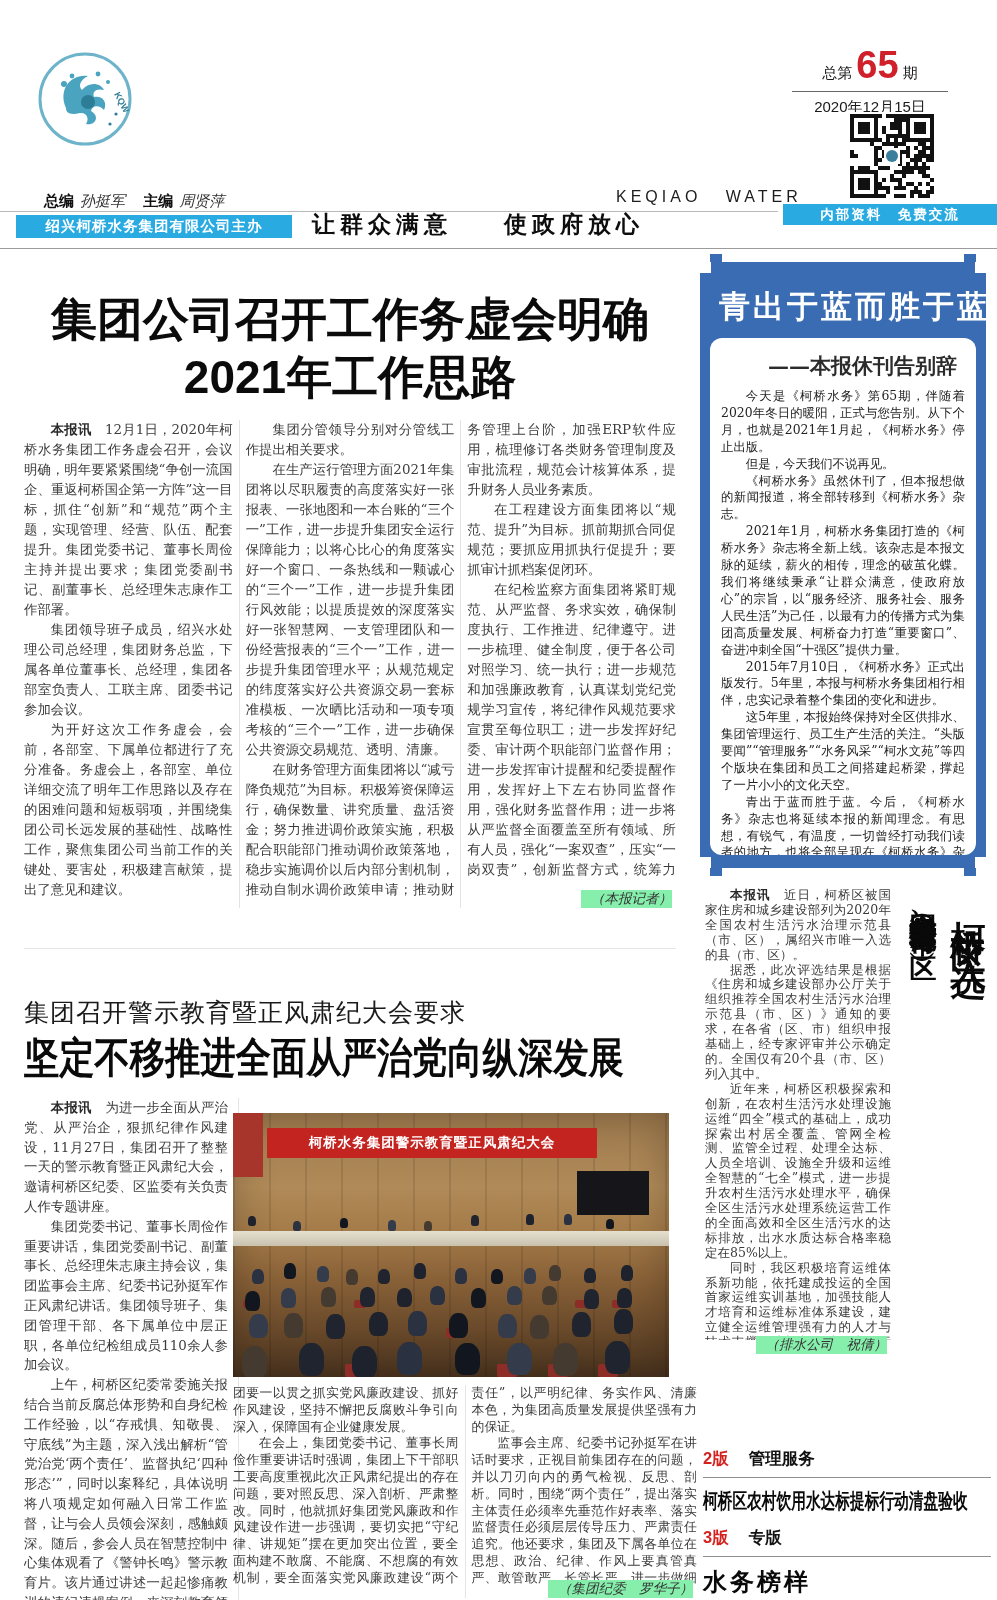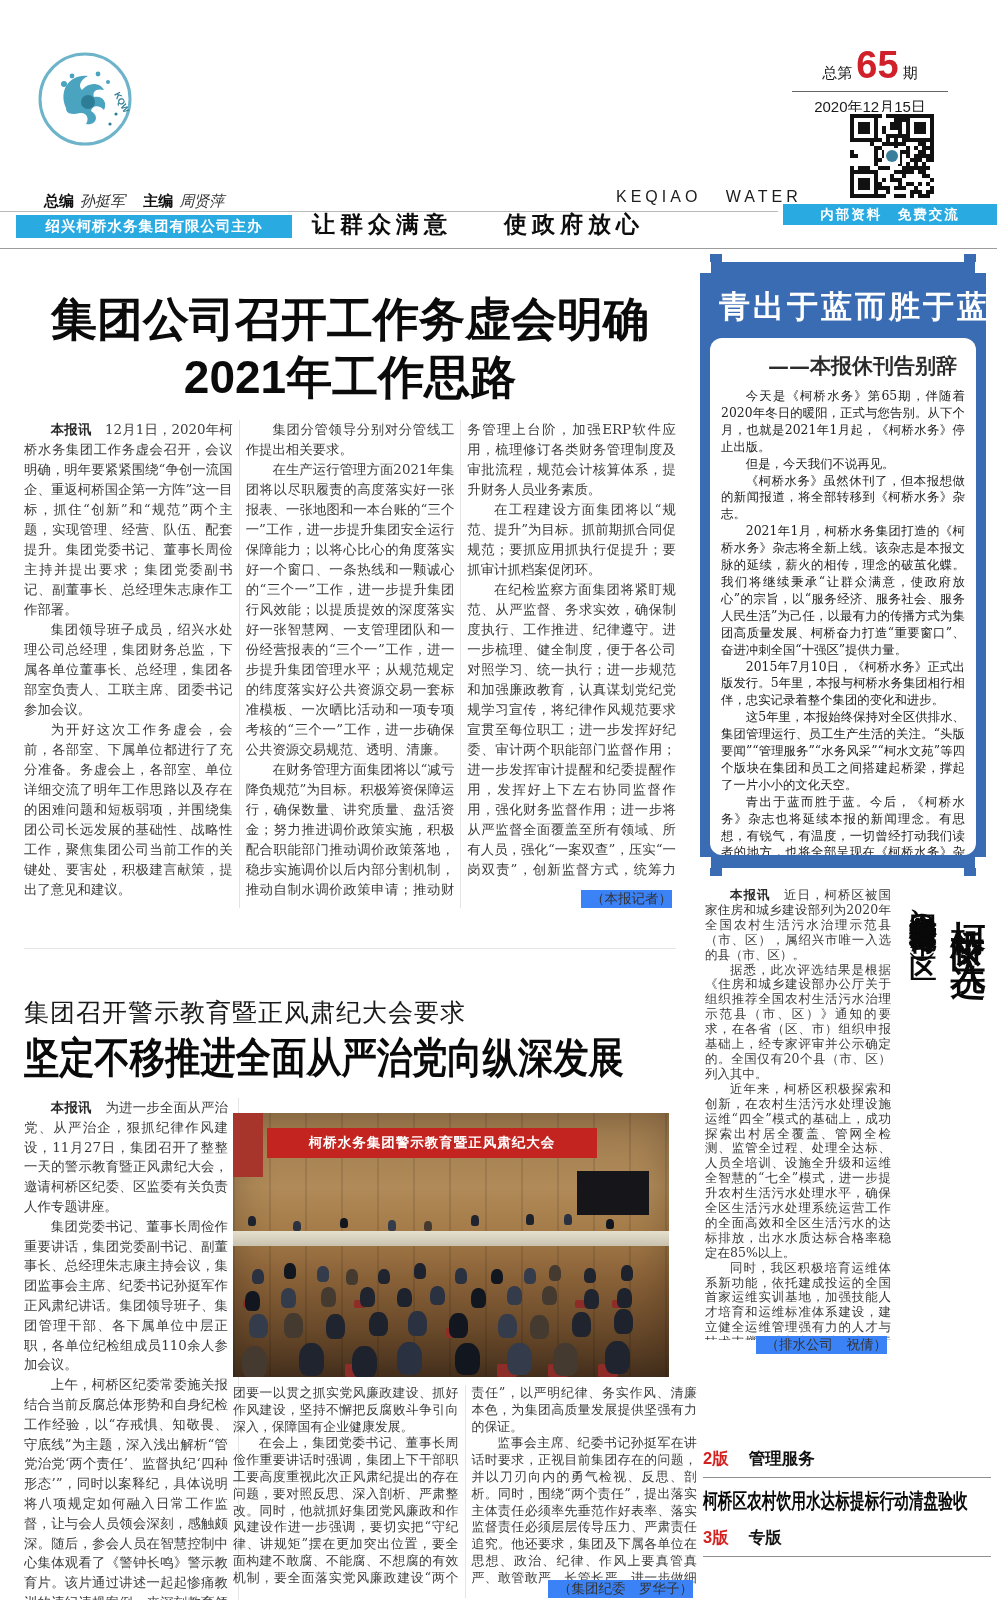--- a/index.html
+++ b/index.html
@@ -30,22 +30,22 @@
   #slogans{left:312px;top:209px;display:flex;gap:52px;font-size:23px;font-weight:800;letter-spacing:5px;color:#0d0d0d;}
   #rule-band{left:0;top:248px;width:997px;height:1px;background:#9c9c9c;}
   
   #a1-head{left:20px;top:290px;width:660px;text-align:center;font-size:46px;line-height:58px;
            font-weight:800;color:#0b0b0b;}
   .bodytext p{margin:0;text-indent:2em;text-align:justify;}
   #a1-body{left:24px;top:420px;width:652px;height:488px;column-count:3;column-gap:13px;
            column-fill:auto;column-rule:1px solid #e3e3e3;overflow:hidden;
            font-family:"DejaVu Serif","Liberation Serif",serif;font-size:13.4px;line-height:20px;color:#3c3c3c;}
   .lead{font-weight:700;font-family:"Liberation Sans",sans-serif;color:#2a2a2a;}
-  .byline-abs{position:absolute;right:4px;bottom:0;background:#3b82f6;padding-left:10px;
-      font-family:"DejaVu Serif",serif;font-size:13.5px;color:#333;}
+  .byline-abs{position:absolute;right:4px;bottom:0;background:#86efac;padding-left:10px;
+      font-family:"DejaVu Serif",serif;font-style:italic;font-size:13.5px;color:#333;}
   #a1-wrap{left:24px;top:420px;width:652px;height:488px;}
   #rule-a1{left:24px;top:948px;width:652px;height:1px;background:#e6e6e6;}
   
   #fbox{left:700px;top:262px;width:286px;height:606px;background:#3a6cb3;}
   .notch{position:absolute;width:12px;height:12px;background:#3a6cb3;}
   .cut{position:absolute;width:11px;height:11px;background:#fff;}
   #fbox-title{position:absolute;left:12px;top:24px;width:100%;text-align:center;color:#fff;
       font-size:31px;font-weight:800;letter-spacing:3px;}
   #fbox-panel{position:absolute;left:10px;top:76px;right:10px;bottom:13px;background:#fff;
       border-radius:12px;padding:10px 11px 8px 11px;box-sizing:border-box;overflow:hidden;}
@@ -449,15 +449,16 @@
       <span class="pg">2版</span>
       <span class="sec">管理服务</span>
     </div>
     <div class="hr"></div>
     <div class="h1">柯桥区农村饮用水达标提标行动清盘验收</div>
     <div class="row">
       <span class="pg">3版</span>
       <span class="sec">专版</span>
     </div>
     <div class="hr"></div>
+    <div class="h2">水务榜样</div>
   </div>
 
 </div>
 
 </body></html>

